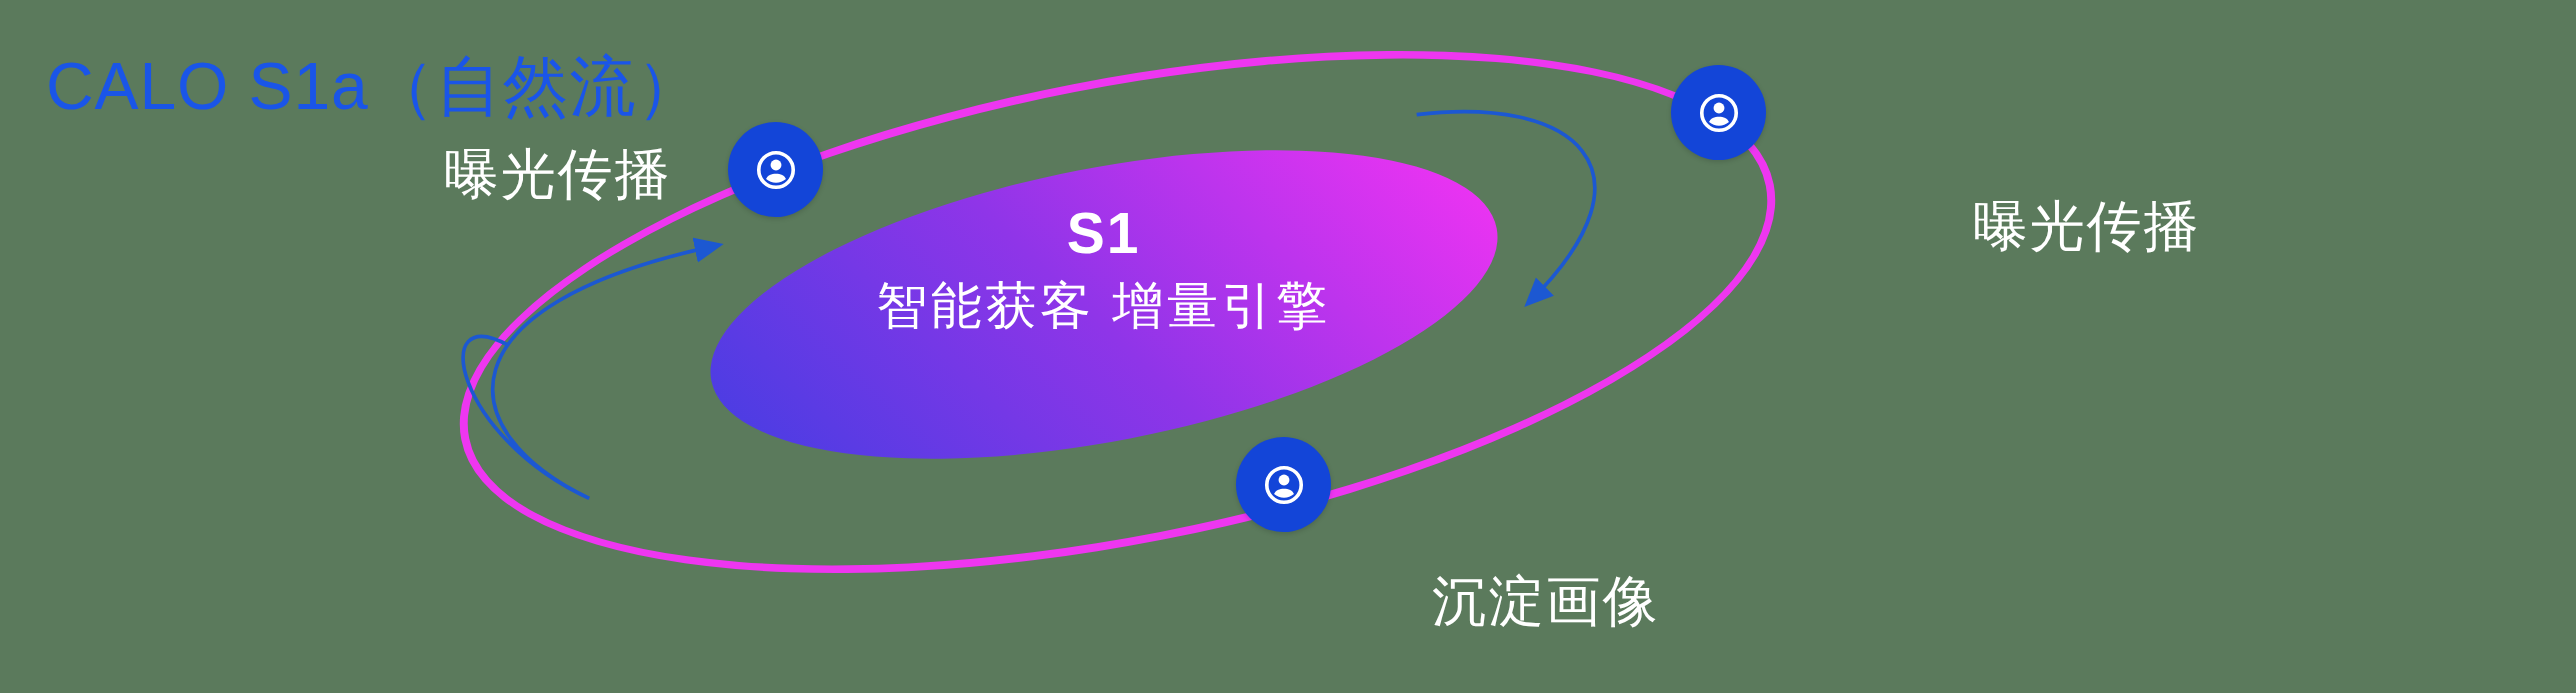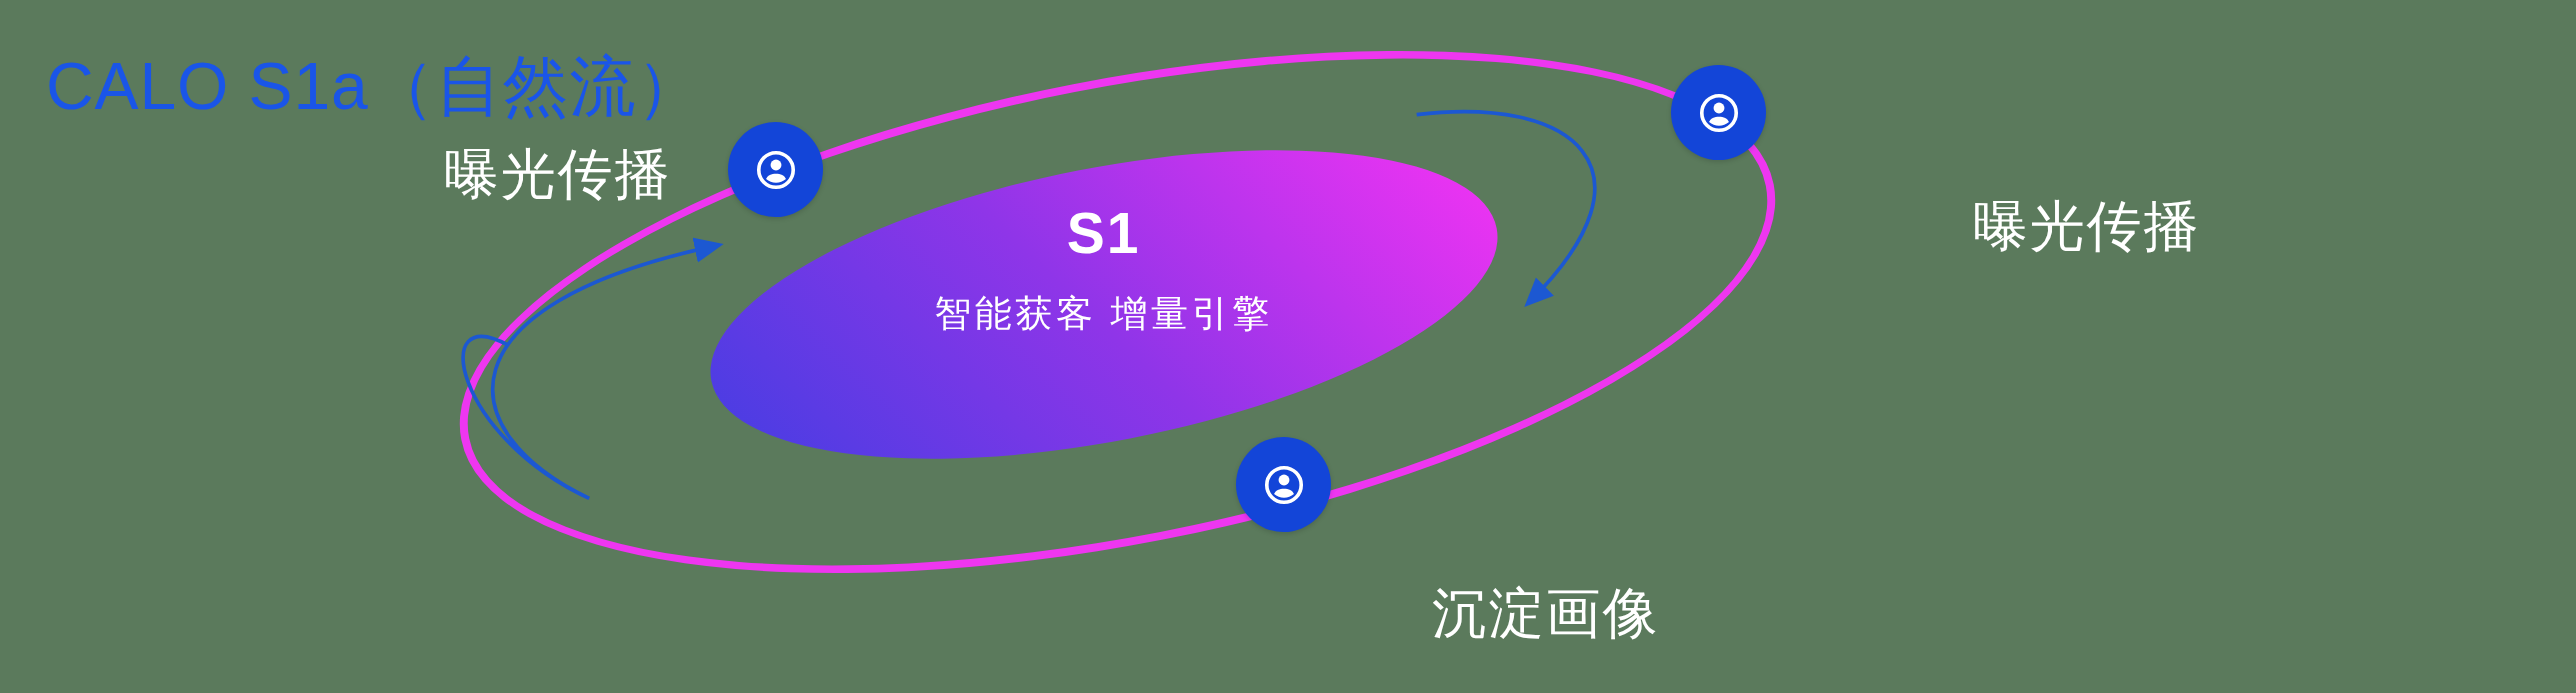--- a/index.html
+++ b/index.html
@@ -33,21 +33,21 @@
   }
   .core-text {
     position:absolute;
     left:740px; top:202px;
     width:727px;
     text-align:center;
     color:#ffffff;
     z-index:4;
   }
   .core-title { font-size:57px; font-weight:600; line-height:1.1; letter-spacing:1.8px; }
-  .core-sub   { font-size:37px; font-weight:500; margin-top:24px; letter-spacing:3.6px; }
+  .core-sub   { font-size:51px; font-weight:500; margin-top:7px; letter-spacing:3.6px; }
 
   
   svg.arrows { position:absolute; left:0; top:0; z-index:3; }
 
   
   .node {
     position:absolute;
     width:95px; height:95px;
     border-radius:50%;
     background:#1345d8;
@@ -78,21 +78,21 @@
     color:#ffffff;
     white-space:nowrap;
     z-index:6;
     letter-spacing:1.8px;
   }
   .title-s1a { left:46px;   top:42px;  }
   .sub-s1a   { left:444px;  top:138px; }
   .title-s1b { left:1821px; top:74px;  }
   .sub-s1b   { left:1973px; top:190px; }
   .title-s1c { left:1374px; top:448px; }
-  .sub-s1c   { left:1432px; top:577px; }
+  .sub-s1c   { left:1432px; top:565px; }
 </style>
 </head>
 <body>
 
 <div class="stage">
 
   <div class="orbit"></div>
 
   <div class="core"></div>
   <div class="core-text">

